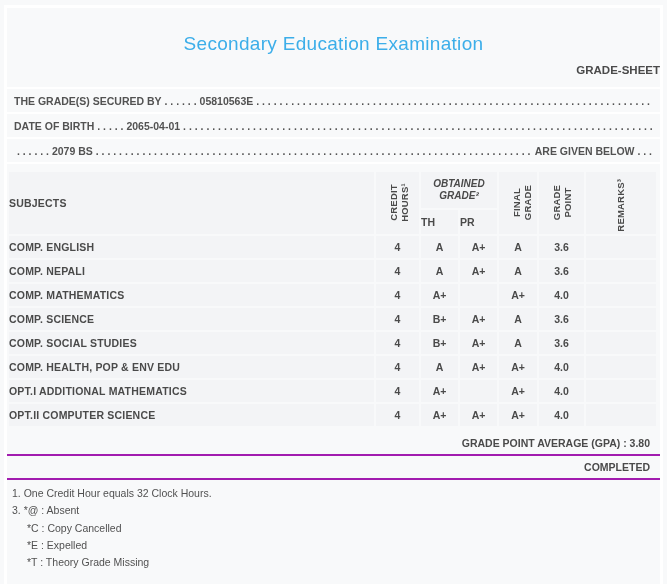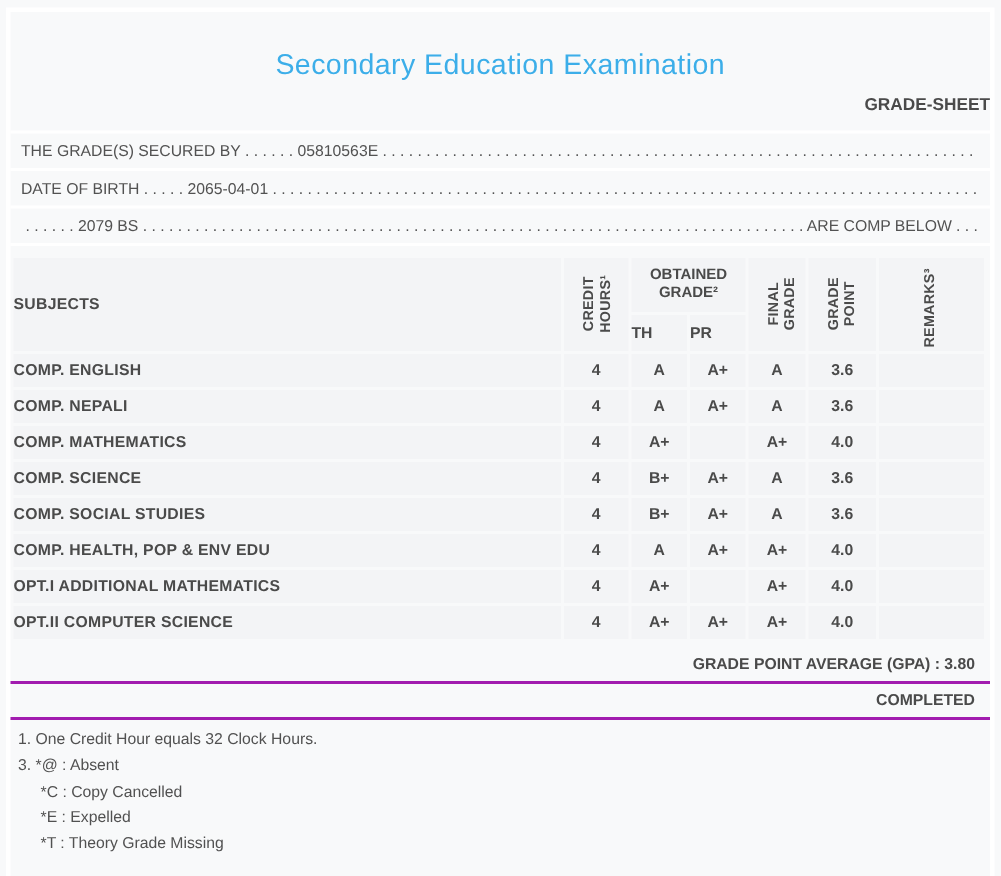--- a/index.html
+++ b/index.html
@@ -37,21 +37,21 @@
     color: #4a4a4a;
   }
   .info-block { margin-top: 11px; border-top: 2px solid #ffffff; }
   .info-line {
     display: flex;
     align-items: center;
     height: 23px;
     padding: 0 8px 0 7px;
     border-bottom: 2px solid #ffffff;
     font-size: 10.5px;
-    font-weight: normal;
+    font-weight: bold;
     color: #525252;
     white-space: pre;
     overflow: hidden;
   }
   .dotted-fill {
     flex: 1;
     overflow: hidden;
     white-space: pre;
   }
   table.grade-table {
@@ -88,20 +88,21 @@
     width: 46px;
     text-align: center;
   }
   .rot-inner.wide { width: 56px; }
   th.col-obtained {
     font-size: 10px;
     line-height: 12px;
     text-align: center;
     white-space: pre-line;
     vertical-align: middle;
+    font-style: italic;
   }
   td.cell {
     height: 22px;
     font-size: 10.5px;
     text-align: center;
     vertical-align: middle;
   }
   td.cell-subject {
     text-align: left;
     padding-left: 6px;
@@ -138,21 +139,21 @@
   <div class="page-subtitle">GRADE-SHEET</div>
 
   <div class="info-block">
     <div class="info-line">
       <span>THE GRADE(S) SECURED BY</span><span> . . . . . . </span><span>05810563E</span><span class="dotted-fill"> . . . . . . . . . . . . . . . . . . . . . . . . . . . . . . . . . . . . . . . . . . . . . . . . . . . . . . . . . . . . . . . . . . . . . . . . . . . . . . . . . . . . . . . . . . . . . . . . . . . . . . . . . . . . . . . . . . . .</span>
     </div>
     <div class="info-line">
       <span>DATE OF BIRTH</span><span> . . . . . </span><span>2065-04-01</span><span class="dotted-fill"> . . . . . . . . . . . . . . . . . . . . . . . . . . . . . . . . . . . . . . . . . . . . . . . . . . . . . . . . . . . . . . . . . . . . . . . . . . . . . . . . . . . . . . . . . . . . . . . . . . . . . . . . . . . . . . . . . . . .</span>
     </div>
     <div class="info-line">
-      <span> . . . . . . </span><span>2079 BS</span><span class="dotted-fill"> . . . . . . . . . . . . . . . . . . . . . . . . . . . . . . . . . . . . . . . . . . . . . . . . . . . . . . . . . . . . . . . . . . . . . . . . . . . . . . . . . . . . . . . . . . . . . . . . . . . . . . . . . . . . . . . . . . . .</span><span> ARE COMP BELOW . . .</span>
+      <span> . . . . . . </span><span>2079 BS</span><span class="dotted-fill"> . . . . . . . . . . . . . . . . . . . . . . . . . . . . . . . . . . . . . . . . . . . . . . . . . . . . . . . . . . . . . . . . . . . . . . . . . . . . . . . . . . . . . . . . . . . . . . . . . . . . . . . . . . . . . . . . . . . .</span><span> ARE GIVEN BELOW . . .</span>
     </div>
   </div>
 
   <table class="grade-table">
     <colgroup>
       <col style="width:auto">
       <col style="width:43px">
       <col style="width:37px">
       <col style="width:37px">
       <col style="width:38px">

